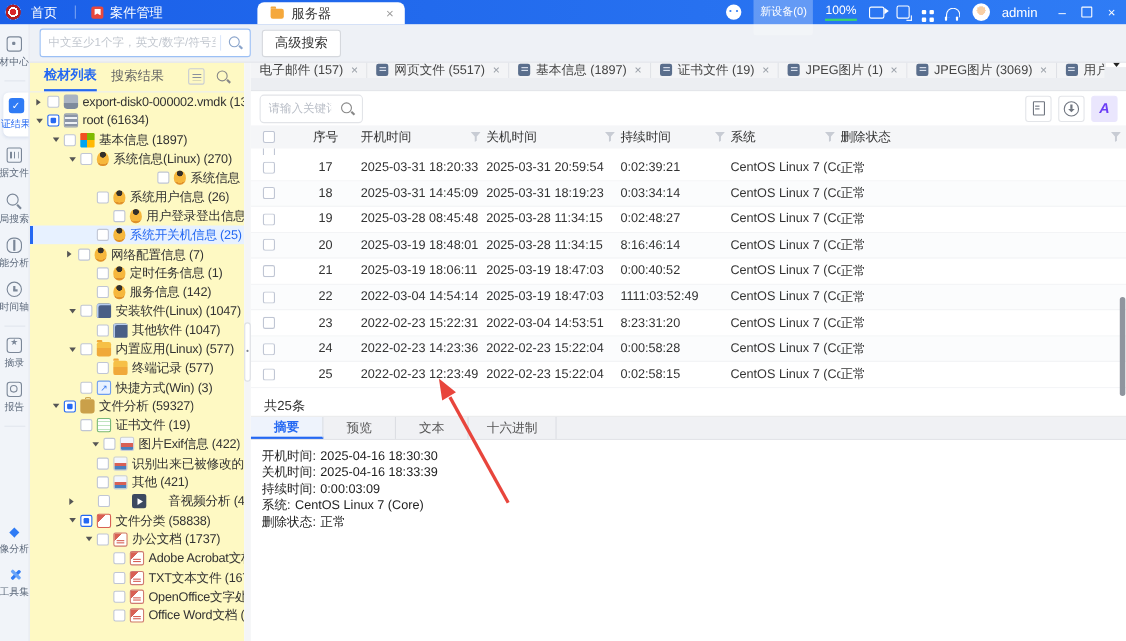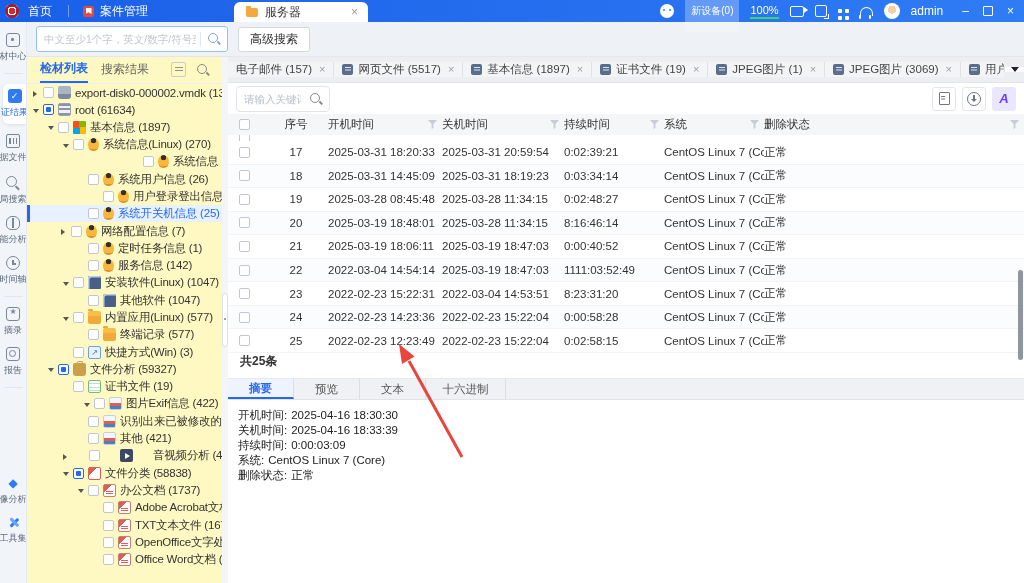--- a/index.html
+++ b/index.html
@@ -126,21 +126,21 @@
   .i-office-doc::after{content:"";position:absolute;left:2px;bottom:2px;width:7px;height:1px;background:#d86055;box-shadow:0 -2px #d86055;}
 
   
   .splitter{position:absolute;left:222px;top:56px;width:6px;height:527px;background:#f4f5f7;z-index:4;}
   .knob{position:absolute;left:0;top:237px;width:6px;height:54px;background:#fff;border:1px solid #dcdfe4;border-radius:4px;box-sizing:border-box;}
   .knob::after{content:"";position:absolute;left:1px;top:24px;width:2px;height:2px;background:#7c828c;border-radius:50%;}
 
   
   .main{position:absolute;left:228px;top:56px;width:796px;height:527px;background:#fff;display:flex;flex-direction:column;z-index:3;}
   
-  .filetabs{height:26px;background:#eceef2;display:flex;align-items:center;border-bottom:1px solid #e2e4e8;flex:none;}
+  .filetabs{height:26px;background:#eceef2;display:flex;align-items:flex-start;border-bottom:1px solid #e2e4e8;flex:none;}
   .ft-scroll{display:flex;flex:1;overflow:hidden;}
   .ftab{display:flex;align-items:center;gap:5px;padding:0 8px;background:#f3f4f6;border-right:1px solid #dfe1e6;
     font-size:11.5px;color:#444;white-space:nowrap;}
   .ftab-close{color:#9aa0a8;font-size:11px;margin-left:2px;}
   .i-tabdoc{width:11px;height:11px;background:#5a6e8c;border-radius:2px;margin-right:0;}
   .i-tabdoc::after{content:"";position:absolute;left:2.5px;top:3px;width:6px;height:1px;background:#dfe6f2;box-shadow:0 2.5px #dfe6f2;}
   .ft-caret{flex:none;width:19px;background:#fff;border-left:1px solid #dfe1e6;display:flex;align-items:center;justify-content:center;}
   .caret-dn{border-top:5px solid #222;border-left:4.5px solid transparent;border-right:4.5px solid transparent;display:inline-block;}
   
   .toolbar{height:31px;display:flex;align-items:center;flex:none;background:#fff;}
@@ -162,21 +162,21 @@
   .cell{display:flex;align-items:center;overflow:hidden;white-space:nowrap;}
   .cell.c0{justify-content:center;}
   .cell.c1{justify-content:center;text-align:center;}
   .funnel{margin-left:auto;margin-right:5px;width:9px;height:9px;background:#c8ccd4;
     clip-path:polygon(0 0,100% 0,60% 45%,60% 88%,40% 100%,40% 45%);flex:none;}
   .tbody{flex:none;height:218px;overflow:hidden;font-size:11.5px;}
   .sliver{height:6px;overflow:hidden;}
   .sliver .cb{margin-top:1px;}
   .trowx{height:23.55px;border-bottom:1px solid #f2f3f5;box-sizing:border-box;}
   .trowx:nth-child(odd){background:#fbfcfd;}
-  .tfoot{height:25px;border-bottom:1px solid #e8e9ec;display:flex;align-items:flex-start;padding-left:12px;font-size:12px;color:#333;flex:none;font-weight:bold;}
+  .tfoot{height:25px;border-bottom:1px solid #e8e9ec;display:flex;align-items:flex-end;padding-left:12px;font-size:12px;color:#333;flex:none;}
   
   .dtabs{height:20px;background:#f0f1f4;border-bottom:1px solid #e3e4e8;display:flex;align-items:stretch;flex:none;}
   .dtab{width:66px;display:flex;align-items:center;justify-content:center;font-size:11.5px;color:#555;border-right:1px solid #dcdee3;box-sizing:border-box;}
   .dtab:last-child{width:80px;}
   .dtab.active{color:#2468f2;font-weight:bold;border-bottom:2px solid #2468f2;background:#eef3fc;}
   .dbody{flex:1;background:#fff;padding:8px 0 0 10px;font-size:11.5px;line-height:15px;color:#222;}
   .dline{white-space:nowrap;}
   .dline .dval{margin-left:4px;}
   
   .vscroll{position:absolute;right:1px;top:214px;width:5px;height:90px;background:#8f959e;border-radius:3px;z-index:8;}

